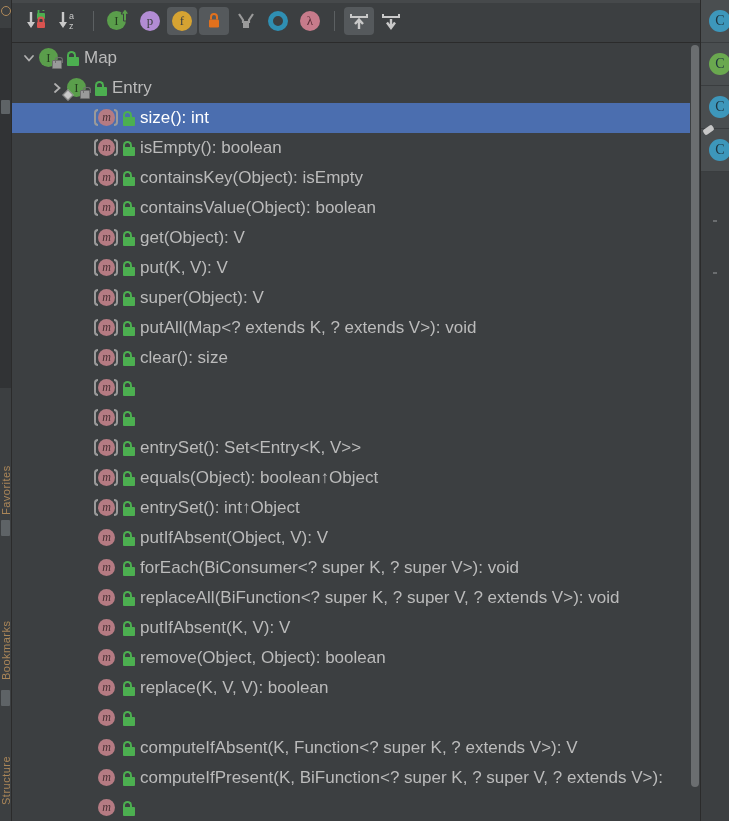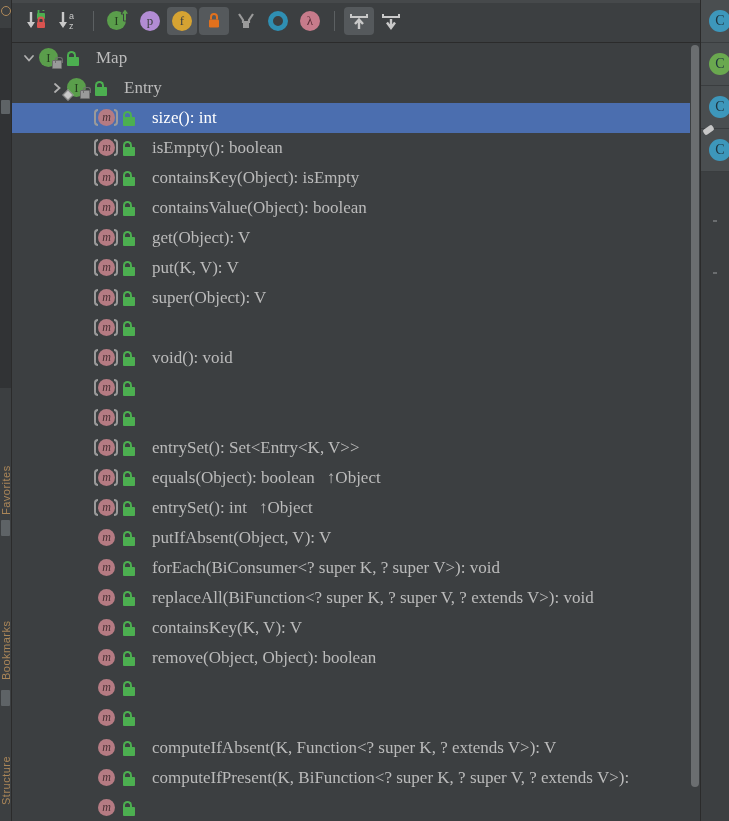--- a/index.html
+++ b/index.html
@@ -71,21 +71,21 @@
     padding-left: 4px;
   }
   .row.sel { background: #4b6eaf; color: #ffffff; }
   .arrow {
     width: 18px; height: 30px; flex: 0 0 auto;
     display:flex; align-items:center; justify-content:center;
   }
   .arrow svg { display:block; }
   .icon-slot { width: 24px; flex: 0 0 auto; display:flex; align-items:center; justify-content:center; }
   .icon-slot.lock { width: 22px; }
-  .label { margin-left: 12px; font-family: Liberation Serif, serif; }
+  .label { margin-left: 0; }
 
   
   .m-ico { position: relative; width: 20px; height: 20px; }
   .m-dot {
     position:absolute; left:2px; top:1px; width:17px; height:17px;
     border-radius:50%; background:#b57b83;
     display:flex; align-items:center; justify-content:center;
     font-family:"Liberation Serif", serif; font-size:12px; color:#4a3034; font-style:italic;
   }
   .m-brk { position:absolute; top:1px; width:4px; height:17px; border:2px solid #9a9a9a; }
@@ -412,37 +412,38 @@
               <span class="m-brk l"></span>
               <span class="m-brk r"></span>
             </span>
           </span>
           <span class="icon-slot lock">
             <span class="pad-green">
               <span class="shack"></span>
               <span class="body"></span>
             </span>
           </span>
-        </div>
-        <div class="row" style="padding-left: 64px;">
-          <div class="arrow"></div>
-          <span class="icon-slot">
-            <span class="m-ico">
-              <span class="m-dot">m</span>
-              <span class="m-brk l"></span>
-              <span class="m-brk r"></span>
-            </span>
-          </span>
-          <span class="icon-slot lock">
-            <span class="pad-green">
-              <span class="shack"></span>
-              <span class="body"></span>
-            </span>
-          </span>
-          <span class="label">void(): void</span>
+          <span class="label">putAll(Map&lt;? extends K, ? extends V&gt;): void</span>
+        </div>
+        <div class="row" style="padding-left: 64px;">
+          <div class="arrow"></div>
+          <span class="icon-slot">
+            <span class="m-ico">
+              <span class="m-dot">m</span>
+              <span class="m-brk l"></span>
+              <span class="m-brk r"></span>
+            </span>
+          </span>
+          <span class="icon-slot lock">
+            <span class="pad-green">
+              <span class="shack"></span>
+              <span class="body"></span>
+            </span>
+          </span>
+          <span class="label">clear(): size</span>
         </div>
         <div class="row" style="padding-left: 64px;">
           <div class="arrow"></div>
           <span class="icon-slot">
             <span class="m-ico">
               <span class="m-dot">m</span>
               <span class="m-brk l"></span>
               <span class="m-brk r"></span>
             </span>
           </span>
@@ -573,21 +574,21 @@
             <span class="m-ico">
               <span class="m-dot">m</span>
             </span>
           </span>
           <span class="icon-slot lock">
             <span class="pad-green">
               <span class="shack"></span>
               <span class="body"></span>
             </span>
           </span>
-          <span class="label">containsKey(K, V): V</span>
+          <span class="label">putIfAbsent(K, V): V</span>
         </div>
         <div class="row" style="padding-left: 64px;">
           <div class="arrow"></div>
           <span class="icon-slot">
             <span class="m-ico">
               <span class="m-dot">m</span>
             </span>
           </span>
           <span class="icon-slot lock">
             <span class="pad-green">
@@ -603,20 +604,21 @@
             <span class="m-ico">
               <span class="m-dot">m</span>
             </span>
           </span>
           <span class="icon-slot lock">
             <span class="pad-green">
               <span class="shack"></span>
               <span class="body"></span>
             </span>
           </span>
+          <span class="label">replace(K, V, V): boolean</span>
         </div>
         <div class="row" style="padding-left: 64px;">
           <div class="arrow"></div>
           <span class="icon-slot">
             <span class="m-ico">
               <span class="m-dot">m</span>
             </span>
           </span>
           <span class="icon-slot lock">
             <span class="pad-green">

